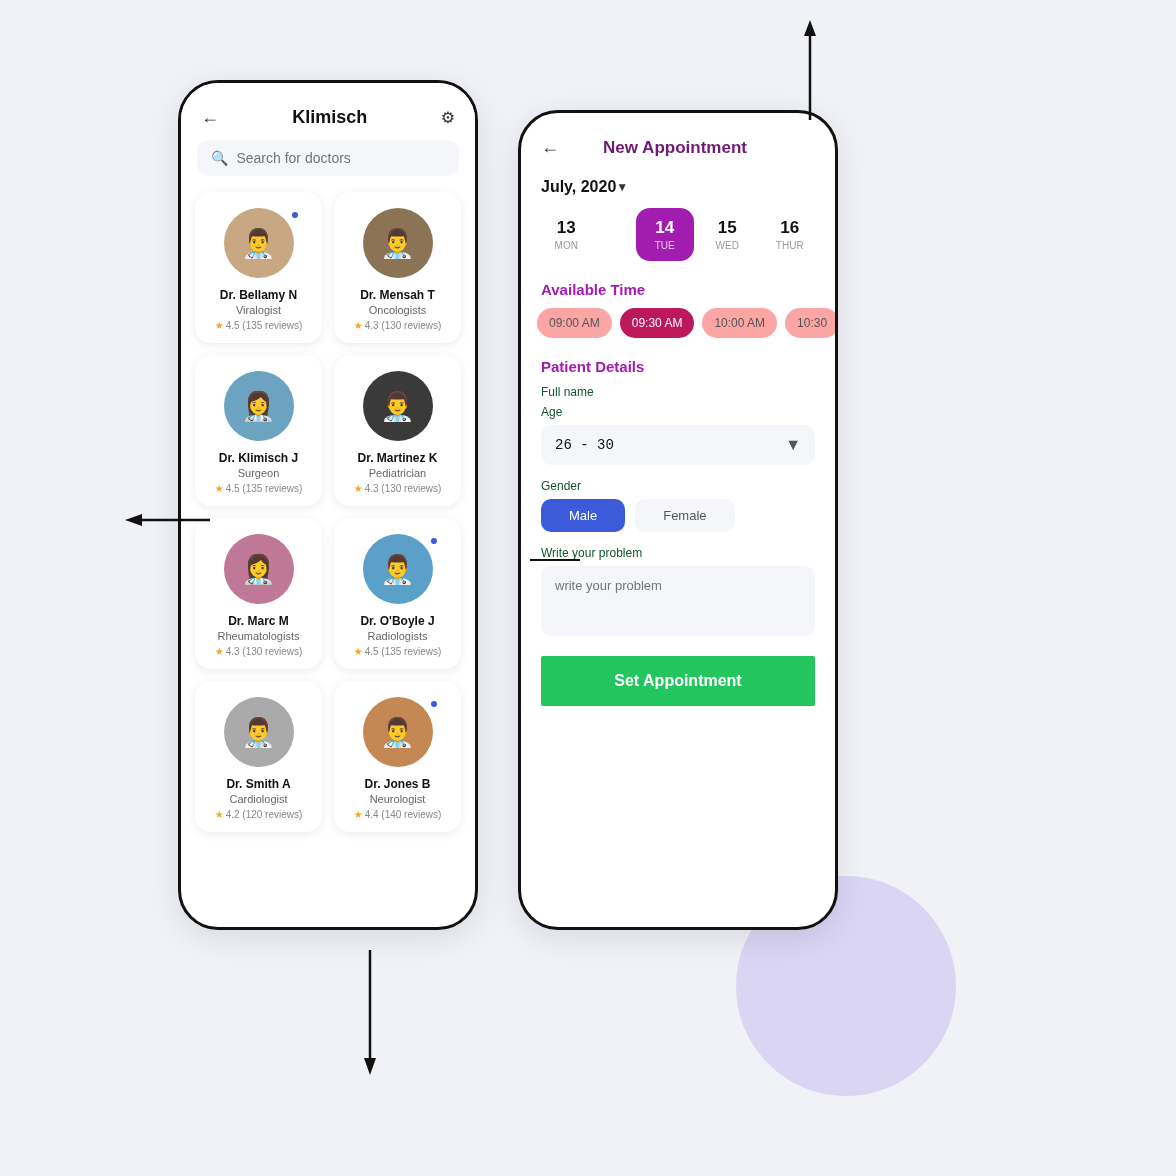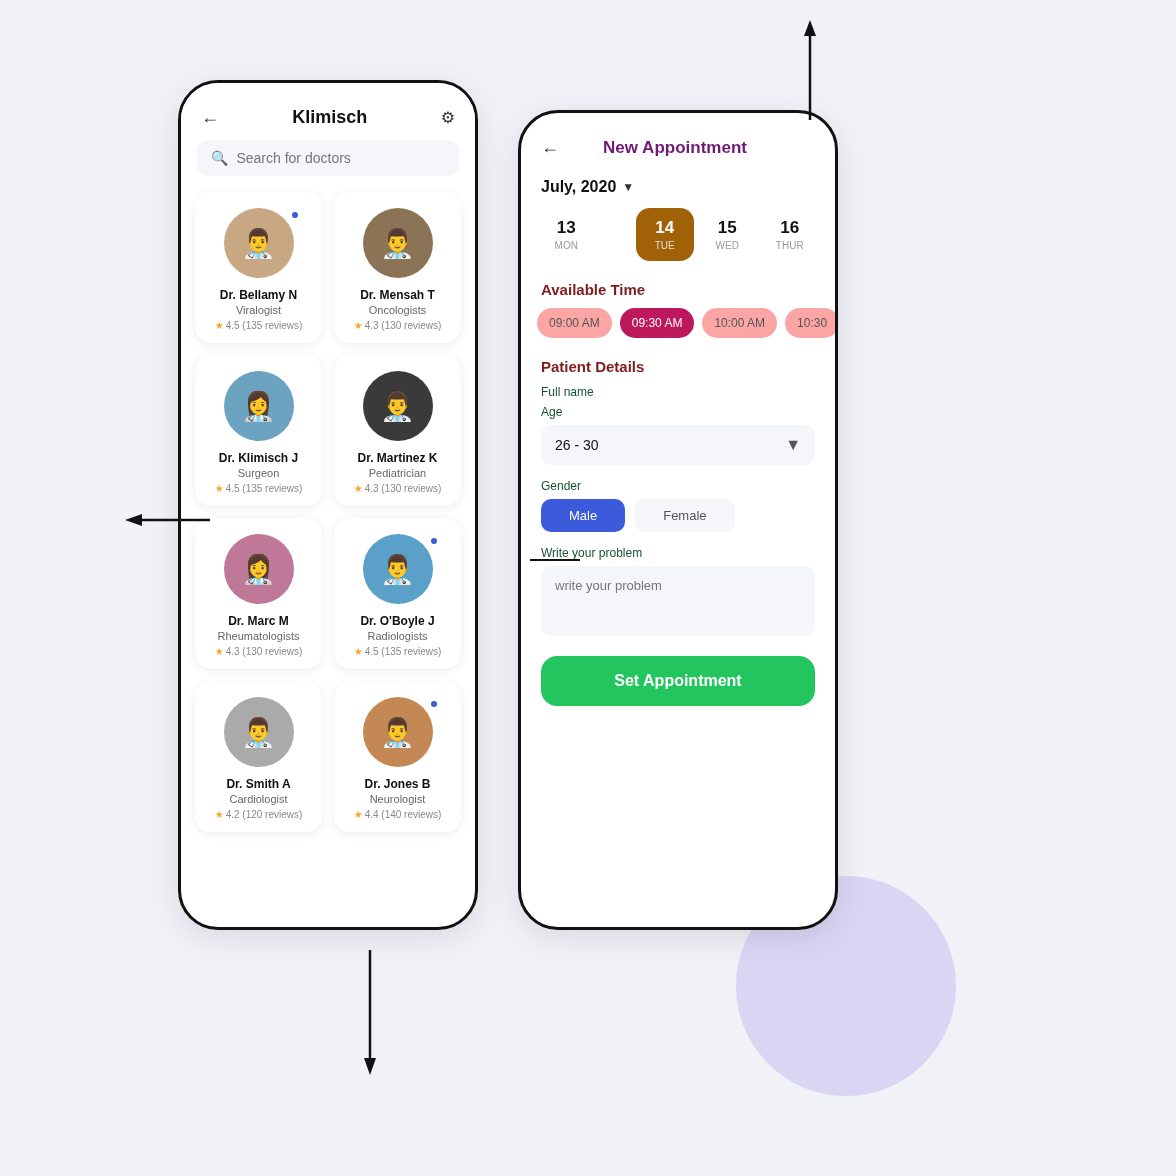--- a/index.html
+++ b/index.html
@@ -180,21 +180,21 @@
 
     .appt-title {
       font-size: 17px;
       font-weight: 700;
       color: #701a75;
     }
 
     .month-selector {
       display: flex;
       align-items: center;
-      gap: 6px;
+      gap: 0;
       padding: 8px 20px 12px;
     }
 
     .month-label {
       font-size: 16px;
       font-weight: 700;
       color: #111;
     }
 
     .chevron-down {
@@ -213,21 +213,21 @@
       flex: 1;
       display: flex;
       flex-direction: column;
       align-items: center;
       padding: 10px 0;
       border-radius: 14px;
       cursor: pointer;
     }
 
     .cal-day.active {
-      background: #a16207;
+      background: #a21caf;
       margin-left: 36px;
     }
 
     .cal-day-num {
       font-size: 17px;
       font-weight: 700;
       color: #111;
     }
 
     .cal-day.active .cal-day-num {
@@ -240,21 +240,21 @@
       margin-top: 2px;
     }
 
     .cal-day.active .cal-day-name {
       color: rgba(255,255,255,0.8);
     }
 
     .section-title {
       font-size: 15px;
       font-weight: 700;
-      color: #7f1d1d;
+      color: #a21caf;
       padding: 4px 20px 10px;
     }
 
     .time-slots {
       display: flex;
       gap: 8px;
       padding: 0 16px 16px;
       overflow: hidden;
     }
 
@@ -307,20 +307,21 @@
       width: 100%;
       background: #f5f6fa;
       border: none;
       border-radius: 10px;
       padding: 12px 14px;
       font-size: 14px;
       color: #111;
       appearance: none;
       outline: none;
       cursor: pointer;
+      font-family: Liberation Mono, monospace;
     }
 
     .select-arrow {
       position: absolute;
       right: 14px;
       top: 50%;
       transform: translateY(-50%);
       color: #555;
       pointer-events: none;
     }
@@ -363,21 +364,21 @@
       outline: none;
       margin-bottom: 16px;
       font-family: inherit;
     }
 
     .set-appointment-btn {
       width: 100%;
       background: #22c55e;
       color: #fff;
       border: none;
-      border-radius: 16px;
+      border-radius: 2px;
       padding: 16px;
       font-size: 16px;
       font-weight: 600;
       cursor: pointer;
       margin-bottom: 20px;
     }
 
     
     .arrows-svg {
       position: absolute;

